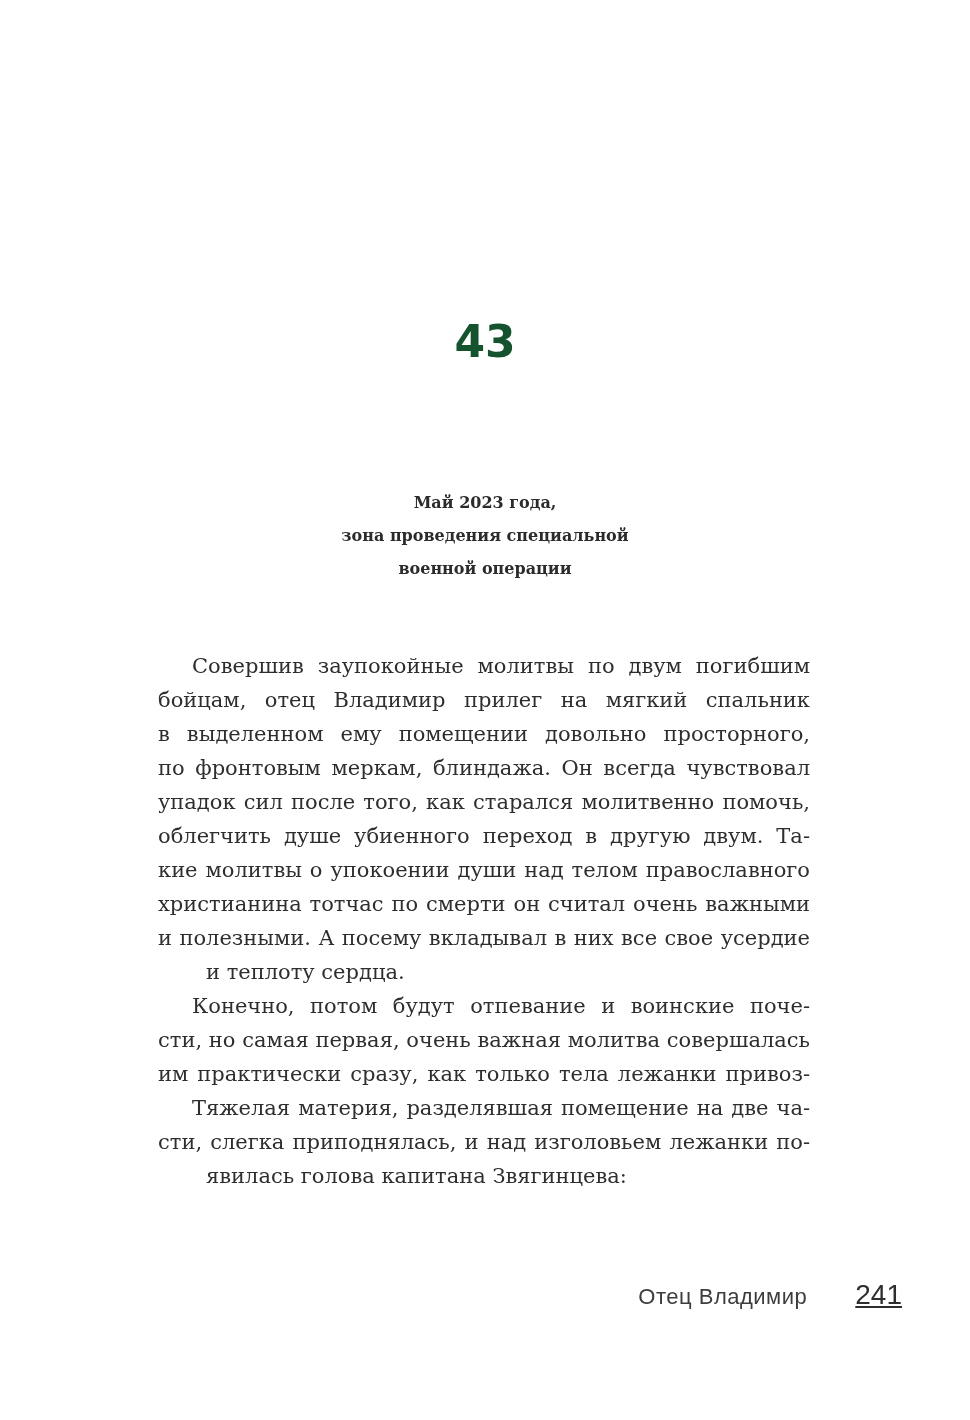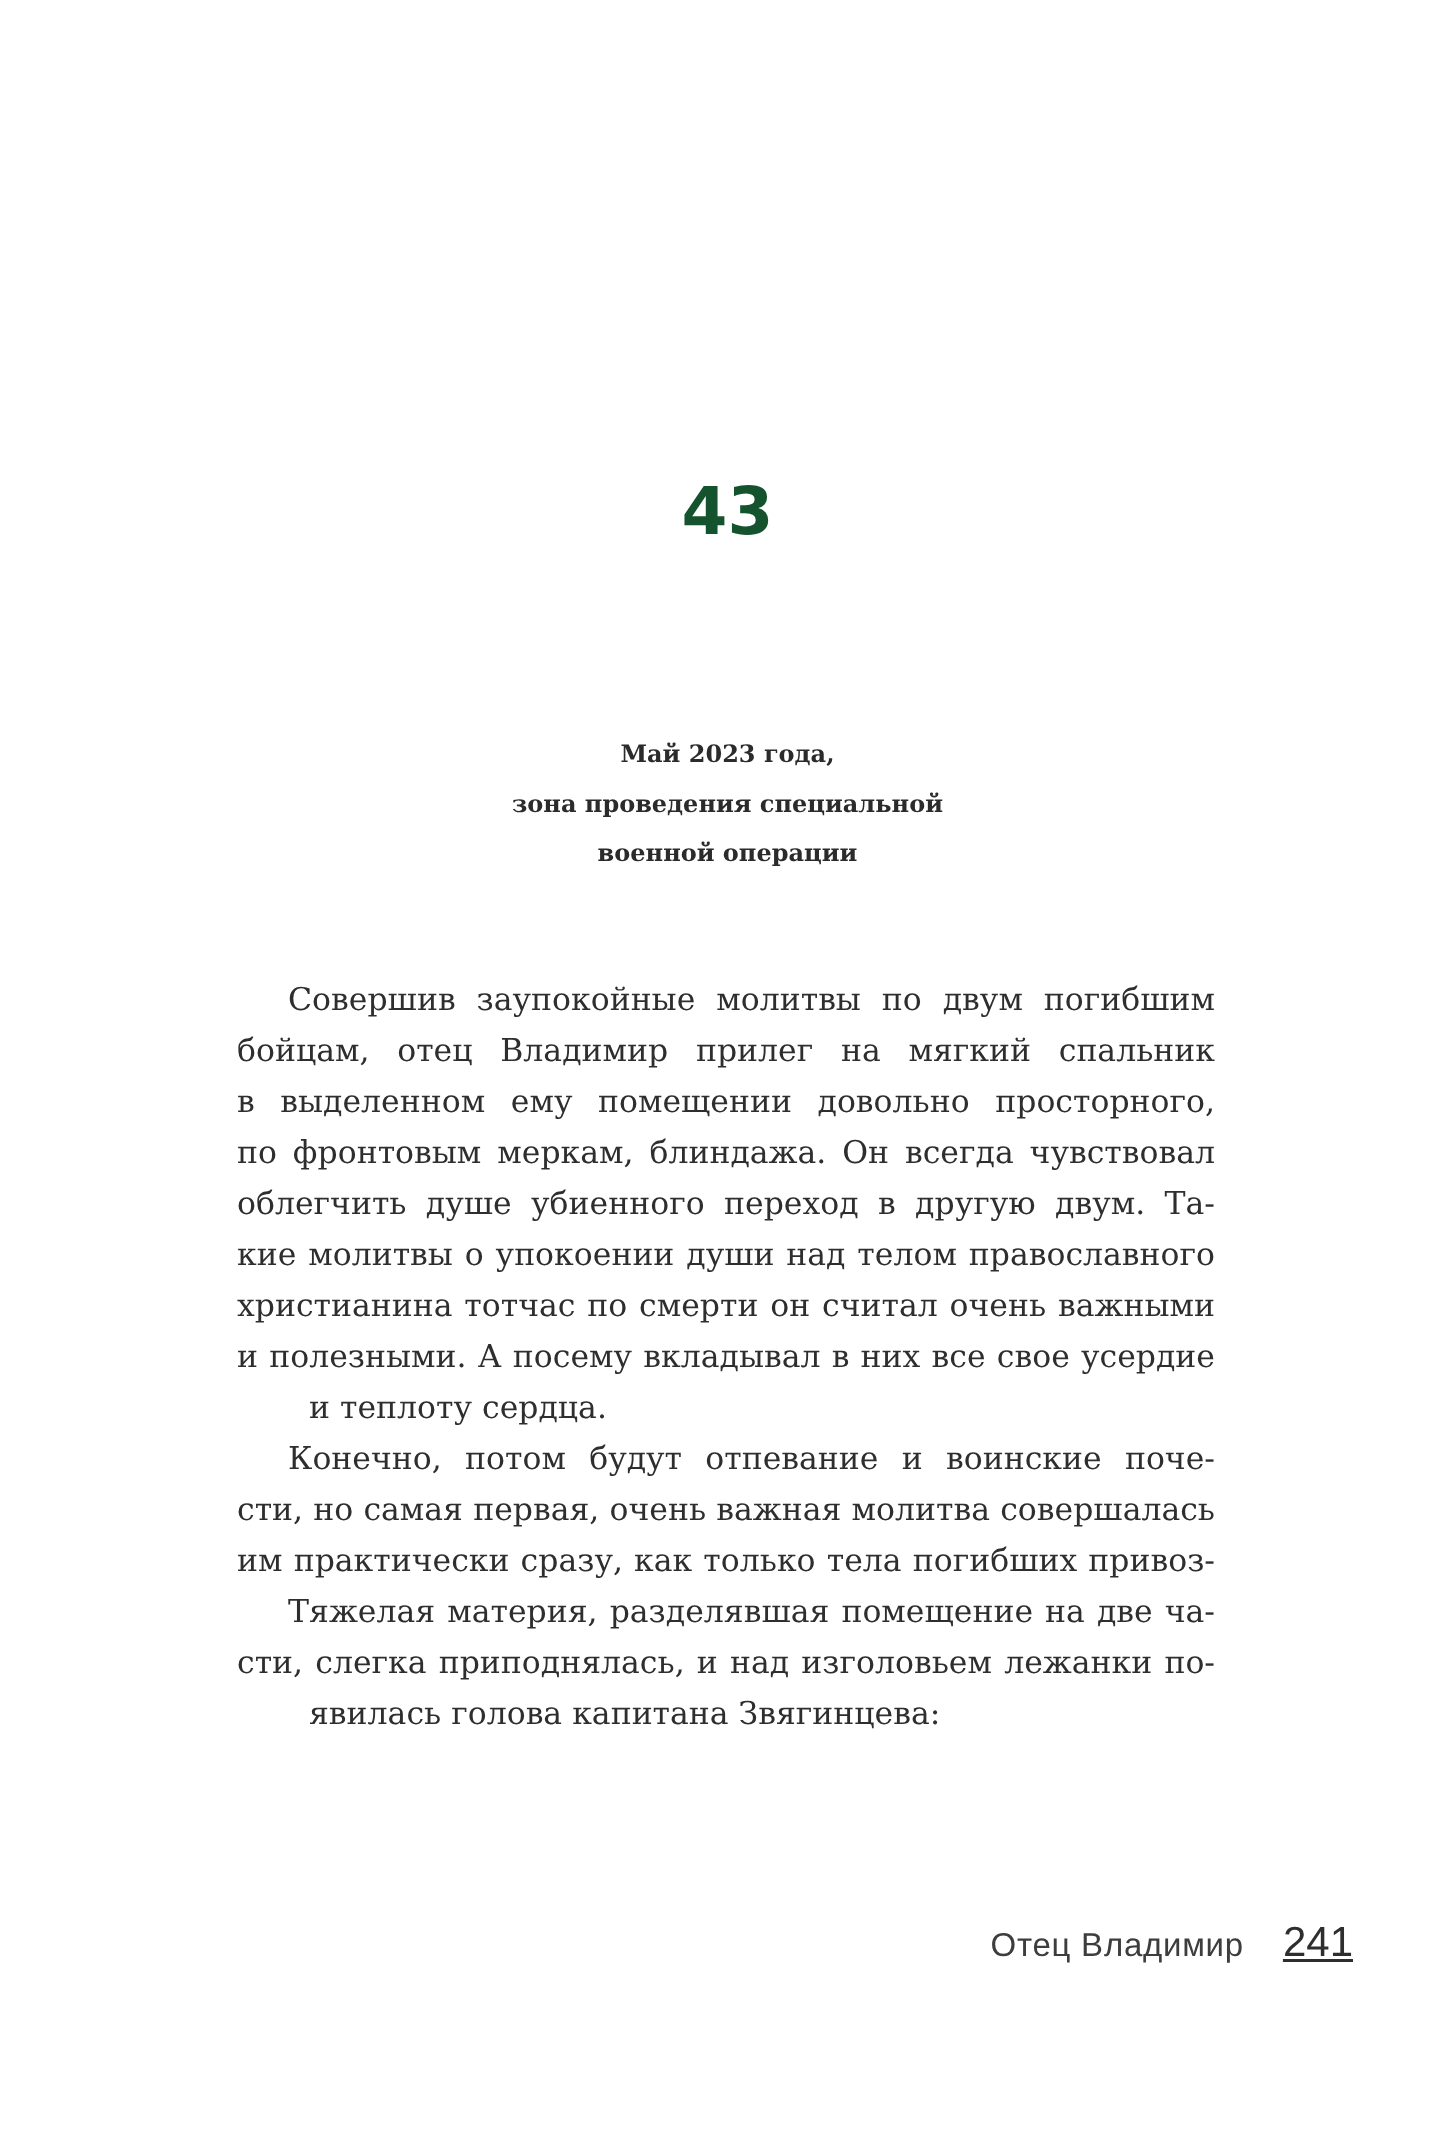--- a/index.html
+++ b/index.html
@@ -61,21 +61,21 @@
   .body-text .line.last {
     text-align-last: left;
     margin-left: 48px;
   }
   .footer {
     position: absolute;
     top: 1279px;
     right: 68px;
     display: flex;
     align-items: baseline;
-    gap: 26px;
+    gap: 48px;
     font-family: "Liberation Sans", "DejaVu Sans", sans-serif;
   }
   .running-title {
     font-size: 22px;
     color: #3d3d3d;
     letter-spacing: 0.5px;
   }
   .page-number {
     font-size: 28px;
     color: #2e2e2e;
@@ -93,28 +93,29 @@
     <div>Май 2023 года,</div>
     <div>зона проведения специальной</div>
     <div>военной операции</div>
   </div>
 
   <div class="body-text" id="body-text">
       <div class="line indent">Совершив заупокойные молитвы по двум погибшим</div>
       <div class="line">бойцам, отец Владимир прилег на мягкий спальник</div>
       <div class="line">в выделенном ему помещении довольно просторного,</div>
       <div class="line">по фронтовым меркам, блиндажа. Он всегда чувствовал</div>
+      <div class="line">упадок сил после того, как старался молитвенно помочь,</div>
       <div class="line">облегчить душе убиенного переход в другую двум. Та-</div>
       <div class="line">кие молитвы о упокоении души над телом православного</div>
       <div class="line">христианина тотчас по смерти он считал очень важными</div>
       <div class="line">и полезными. А посему вкладывал в них все свое усердие</div>
       <div class="line last">и теплоту сердца.</div>
       <div class="line indent">Конечно, потом будут отпевание и воинские поче-</div>
       <div class="line">сти, но самая первая, очень важная молитва совершалась</div>
-      <div class="line">им практически сразу, как только тела погибших привоз-</div>
+      <div class="line">им практически сразу, как только тела лежанки привоз-</div>
       <div class="line indent">Тяжелая материя, разделявшая помещение на две ча-</div>
       <div class="line">сти, слегка приподнялась, и над изголовьем лежанки по-</div>
       <div class="line last">явилась голова капитана Звягинцева:</div>
     </div>
 
   <div class="footer">
     <span class="running-title">Отец Владимир</span>
     <span class="page-number">241</span>
   </div>
 

